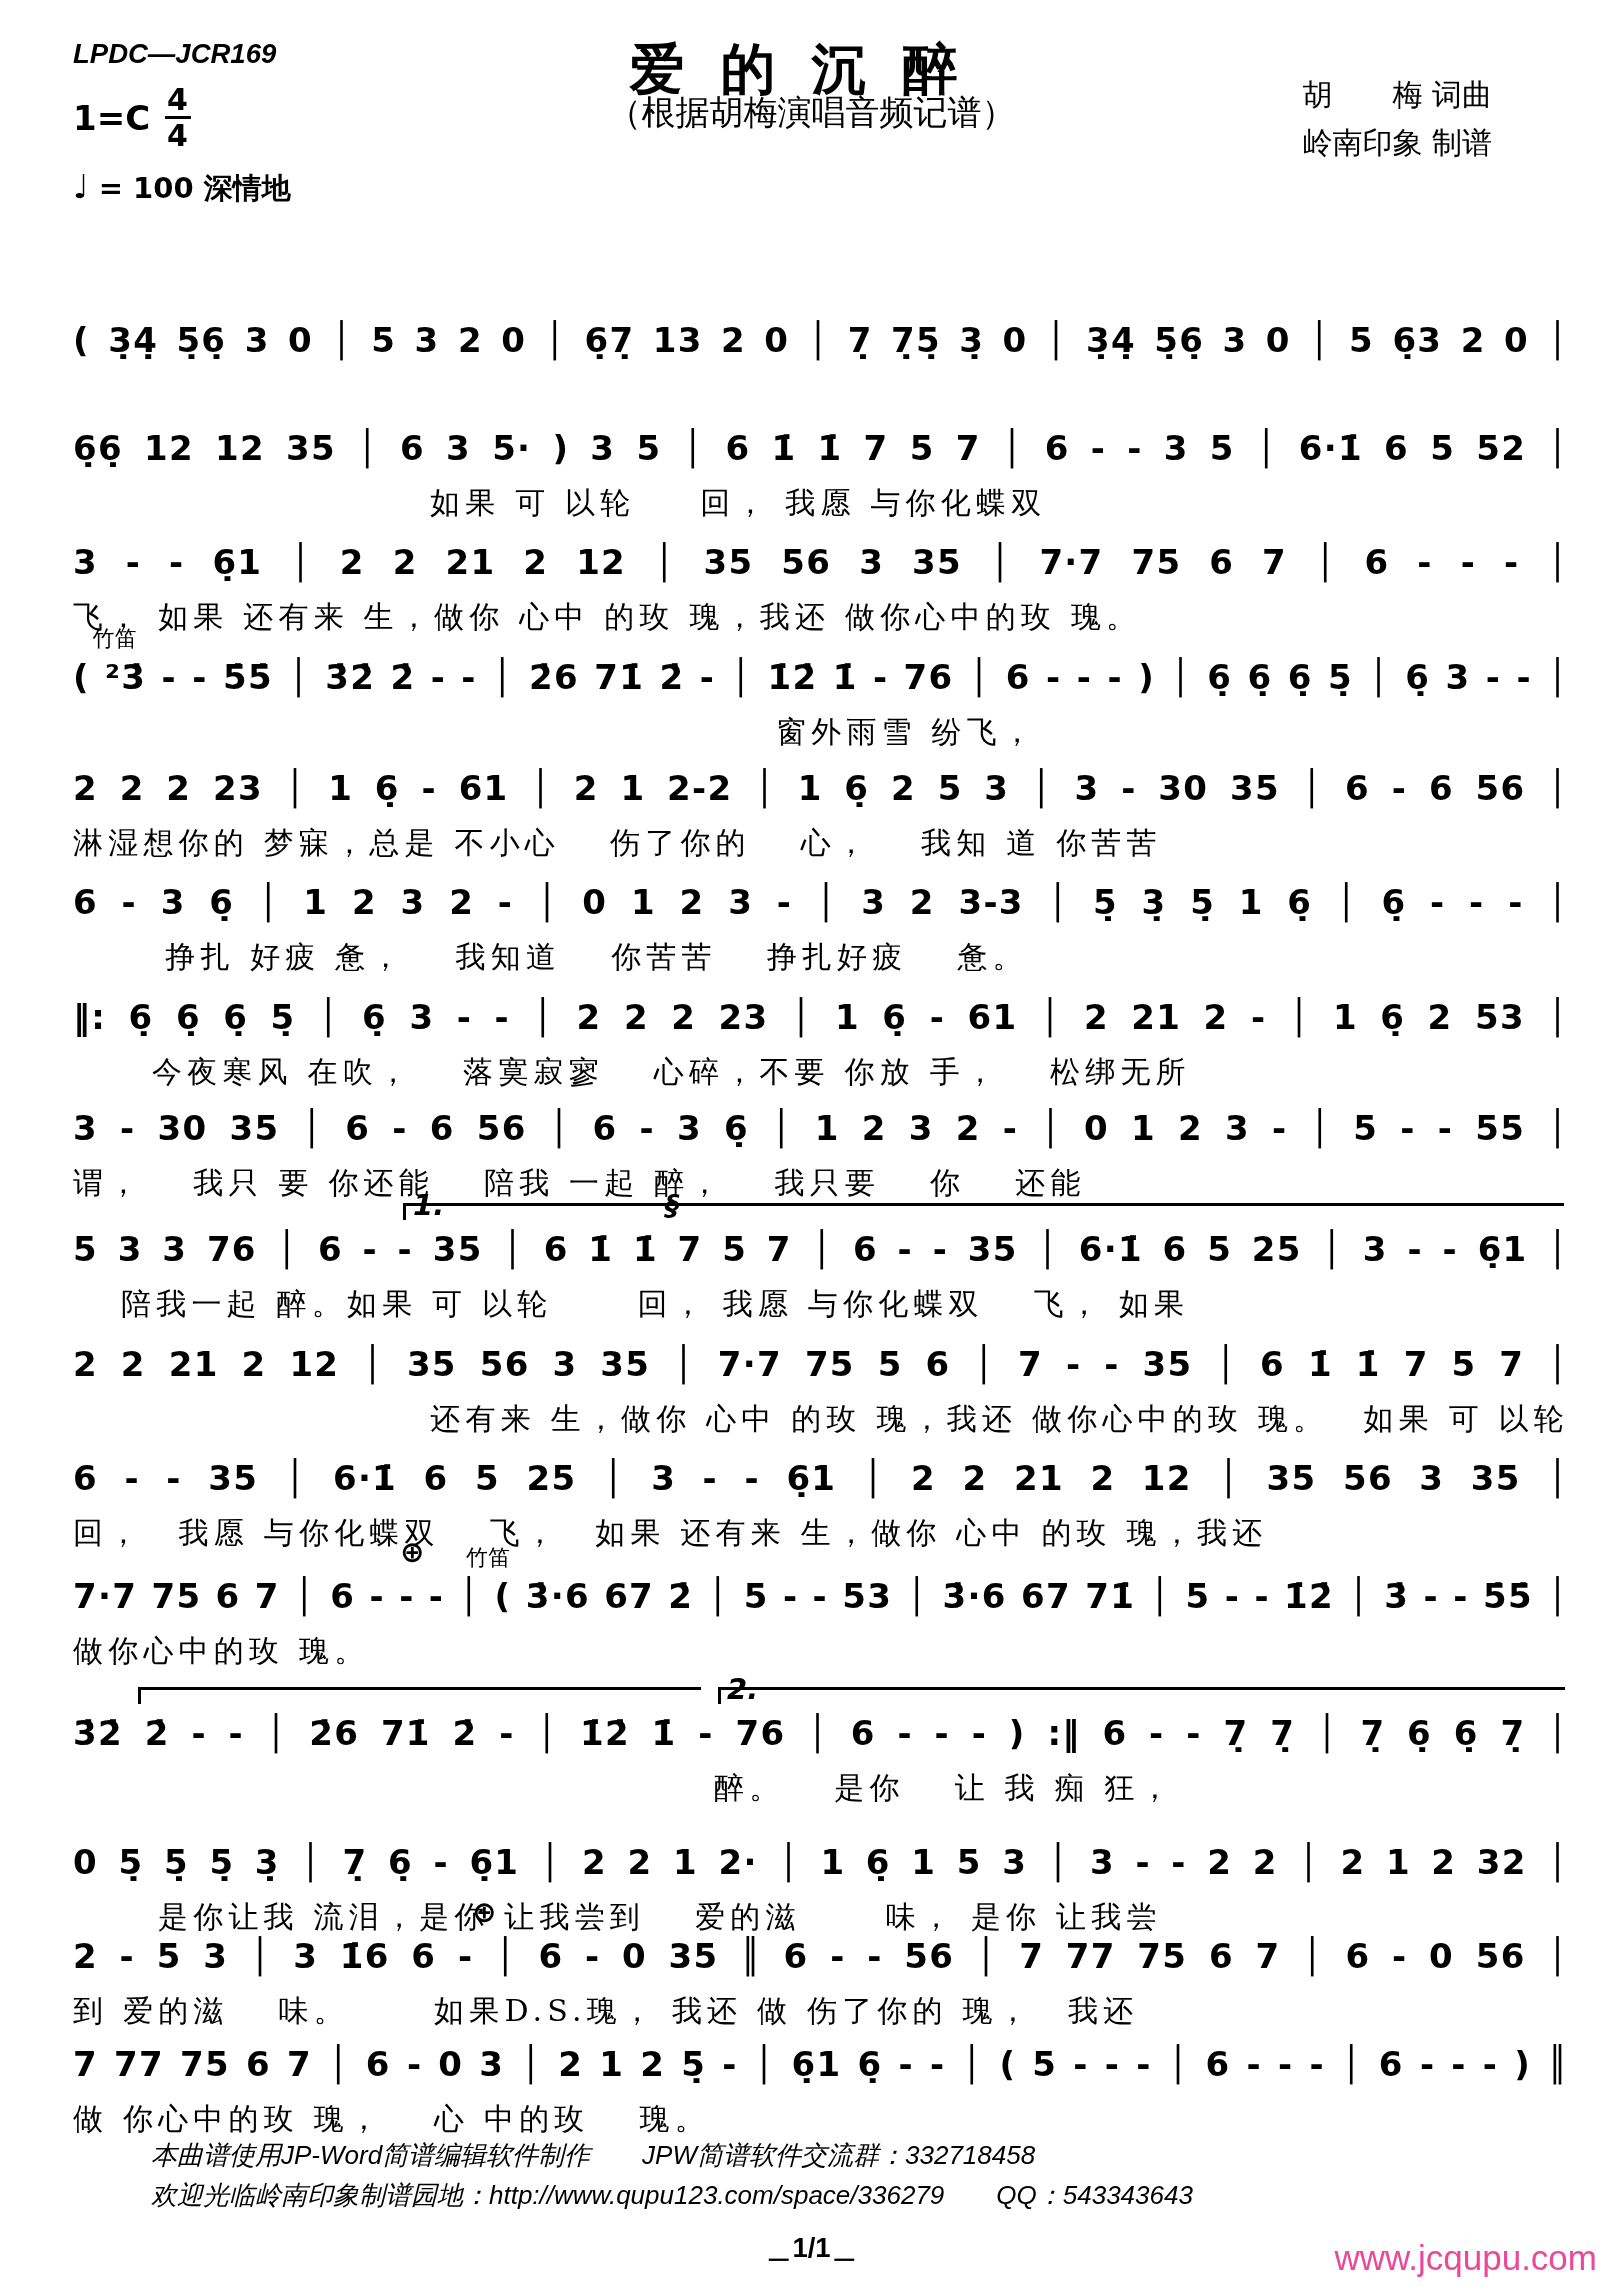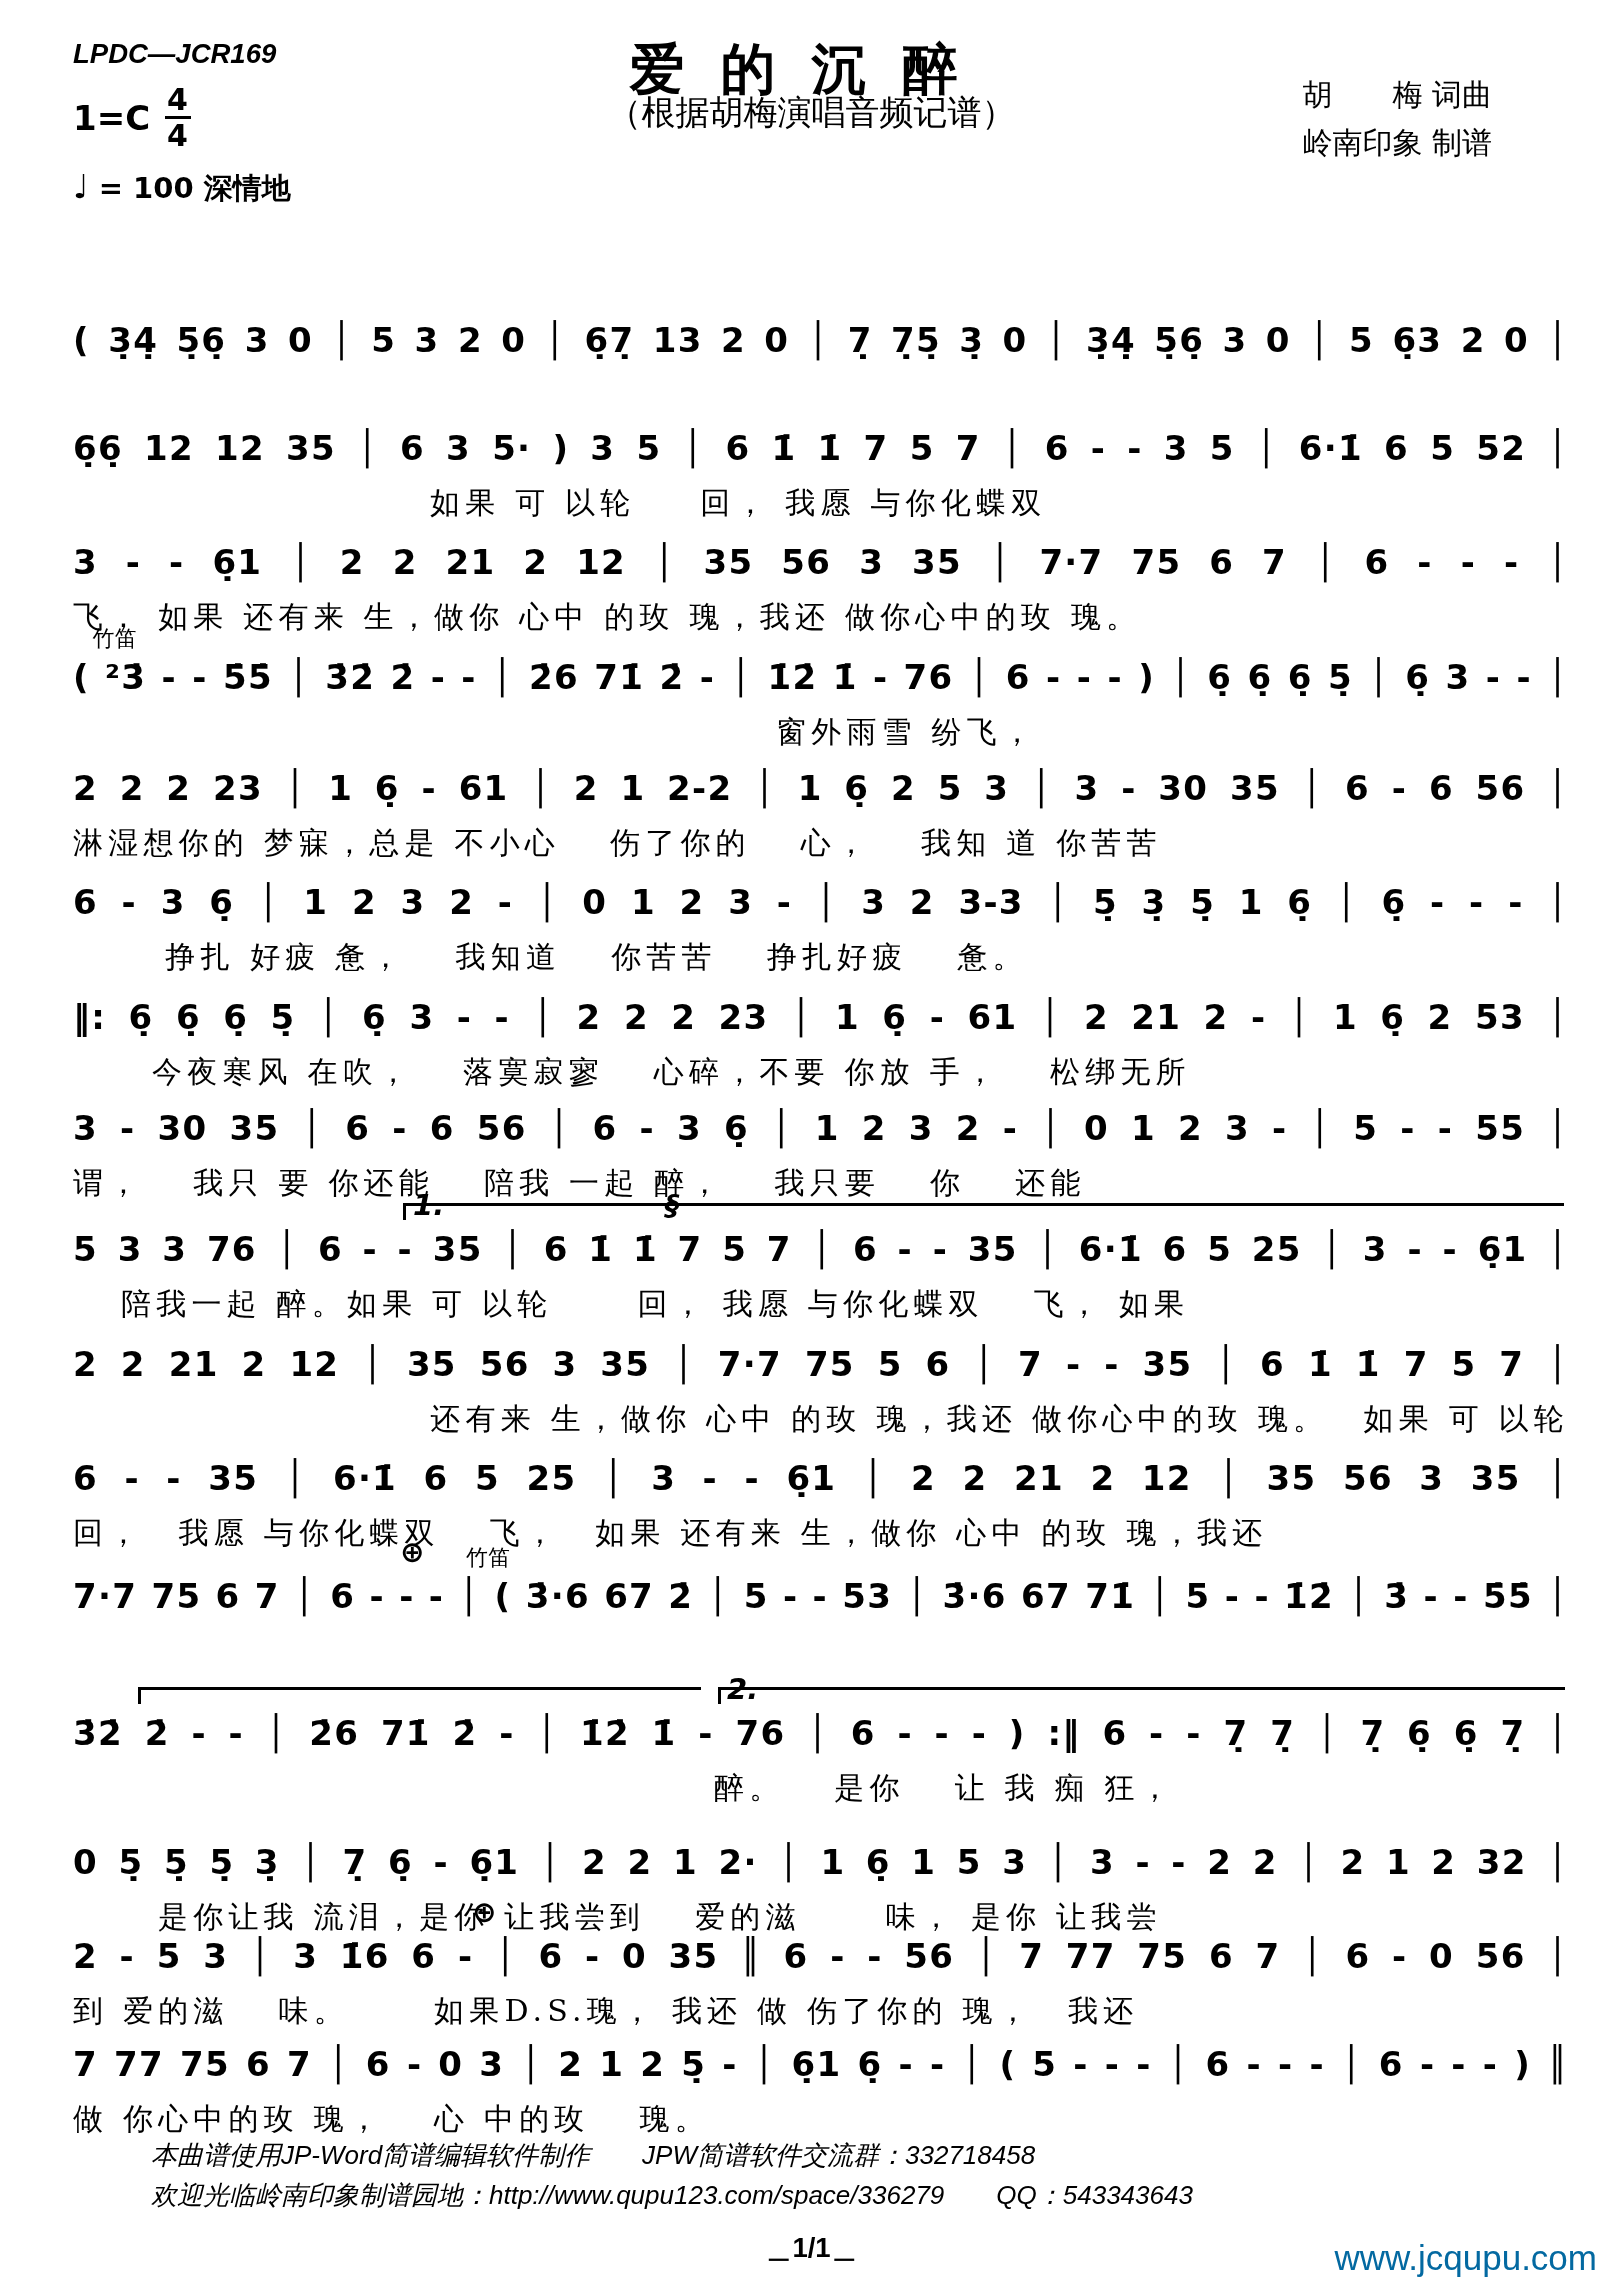--- a/index.html
+++ b/index.html
@@ -75,21 +75,21 @@
     font-size:26px;font-style:italic;line-height:1.55;
     font-family:Liberation Sans, sans-serif;
   }
   .pagenum{
     position:absolute;left:0;top:2230px;width:100%;
     text-align:center;font-size:27.5px;font-weight:bold;
     font-family:"Liberation Sans",sans-serif;
   }
   .watermark{
     position:absolute;right:26px;top:2238px;
-    font-size:35px;color:#0369a1;
+    font-size:35px;color:#ec4899;
     font-family:"Liberation Sans",sans-serif;
   }
 </style>
 </head>
 <body>
 
 <div class="page">
   <div class="code">LPDC—JCR169</div>
   <div class="title">爱的沉醉</div>
   <div class="keyrow">
@@ -155,20 +155,21 @@
         <div class="lyrics" style="padding-left: 0px; text-align: right;">还有来 生，做你 心中 的玫 瑰，我还 做你心中的玫 瑰。　如果 可 以轮</div>
       </div>
       <div class="system" style="top: 1459px;">
         <div class="notes">6 - - 35 │ 6·1̇ 6 5 25 │ 3 - - 6̣1 │ 2 2 21 2 12 │ 35 56 3 35 │</div>
         <div class="lyrics" style="padding-left: 0px;">回，　我愿 与你化蝶双 　飞，　如果 还有来 生，做你 心中 的玫 瑰，我还</div>
       </div>
       <div class="system" style="top: 1577px;">
         <div class="mark" style="left: 327px;">⊕</div>
         <div class="syslabel" style="left: 393px;">竹笛</div>
         <div class="notes">7·7 75 6 7 │ 6 - - - │ ( 3̇·6 67 2̇ │ 5 - - 53 │ 3̇·6 67 71̇ │ 5 - - 1̇2̇ │ 3̇ - - 5̇5̇ │</div>
+        <div class="lyrics" style="padding-left: 0px;">做你心中的玫 瑰。</div>
       </div>
       <div class="system" style="top: 1714px;">
         <div class="overline-seg" style="left: 65px; width: 563px;"></div>
         <div class="overline-seg" style="left: 645px; width: 847px;"></div>
         <div class="mark" style="left: 654px;">2.</div>
         <div class="notes">3̇2̇ 2̇ - - │ 2̇6 71̇ 2̇ - │ 1̇2̇ 1̇ - 76 │ 6 - - - ) :‖ 6 - - 7̣ 7̣ │ 7̣ 6̣ 6̣ 7̣ │</div>
         <div class="lyrics" style="padding-left: 641px;">醉。　 是你 　让 我 痴 狂，</div>
       </div>
       <div class="system" style="top: 1843px;">
         <div class="notes">0 5̣ 5̣ 5̣ 3̣ │ 7̣ 6̣ - 6̣1 │ 2 2 1 2· │ 1 6̣ 1 5 3 │ 3 - - 2 2 │ 2 1 2 32 │</div>

